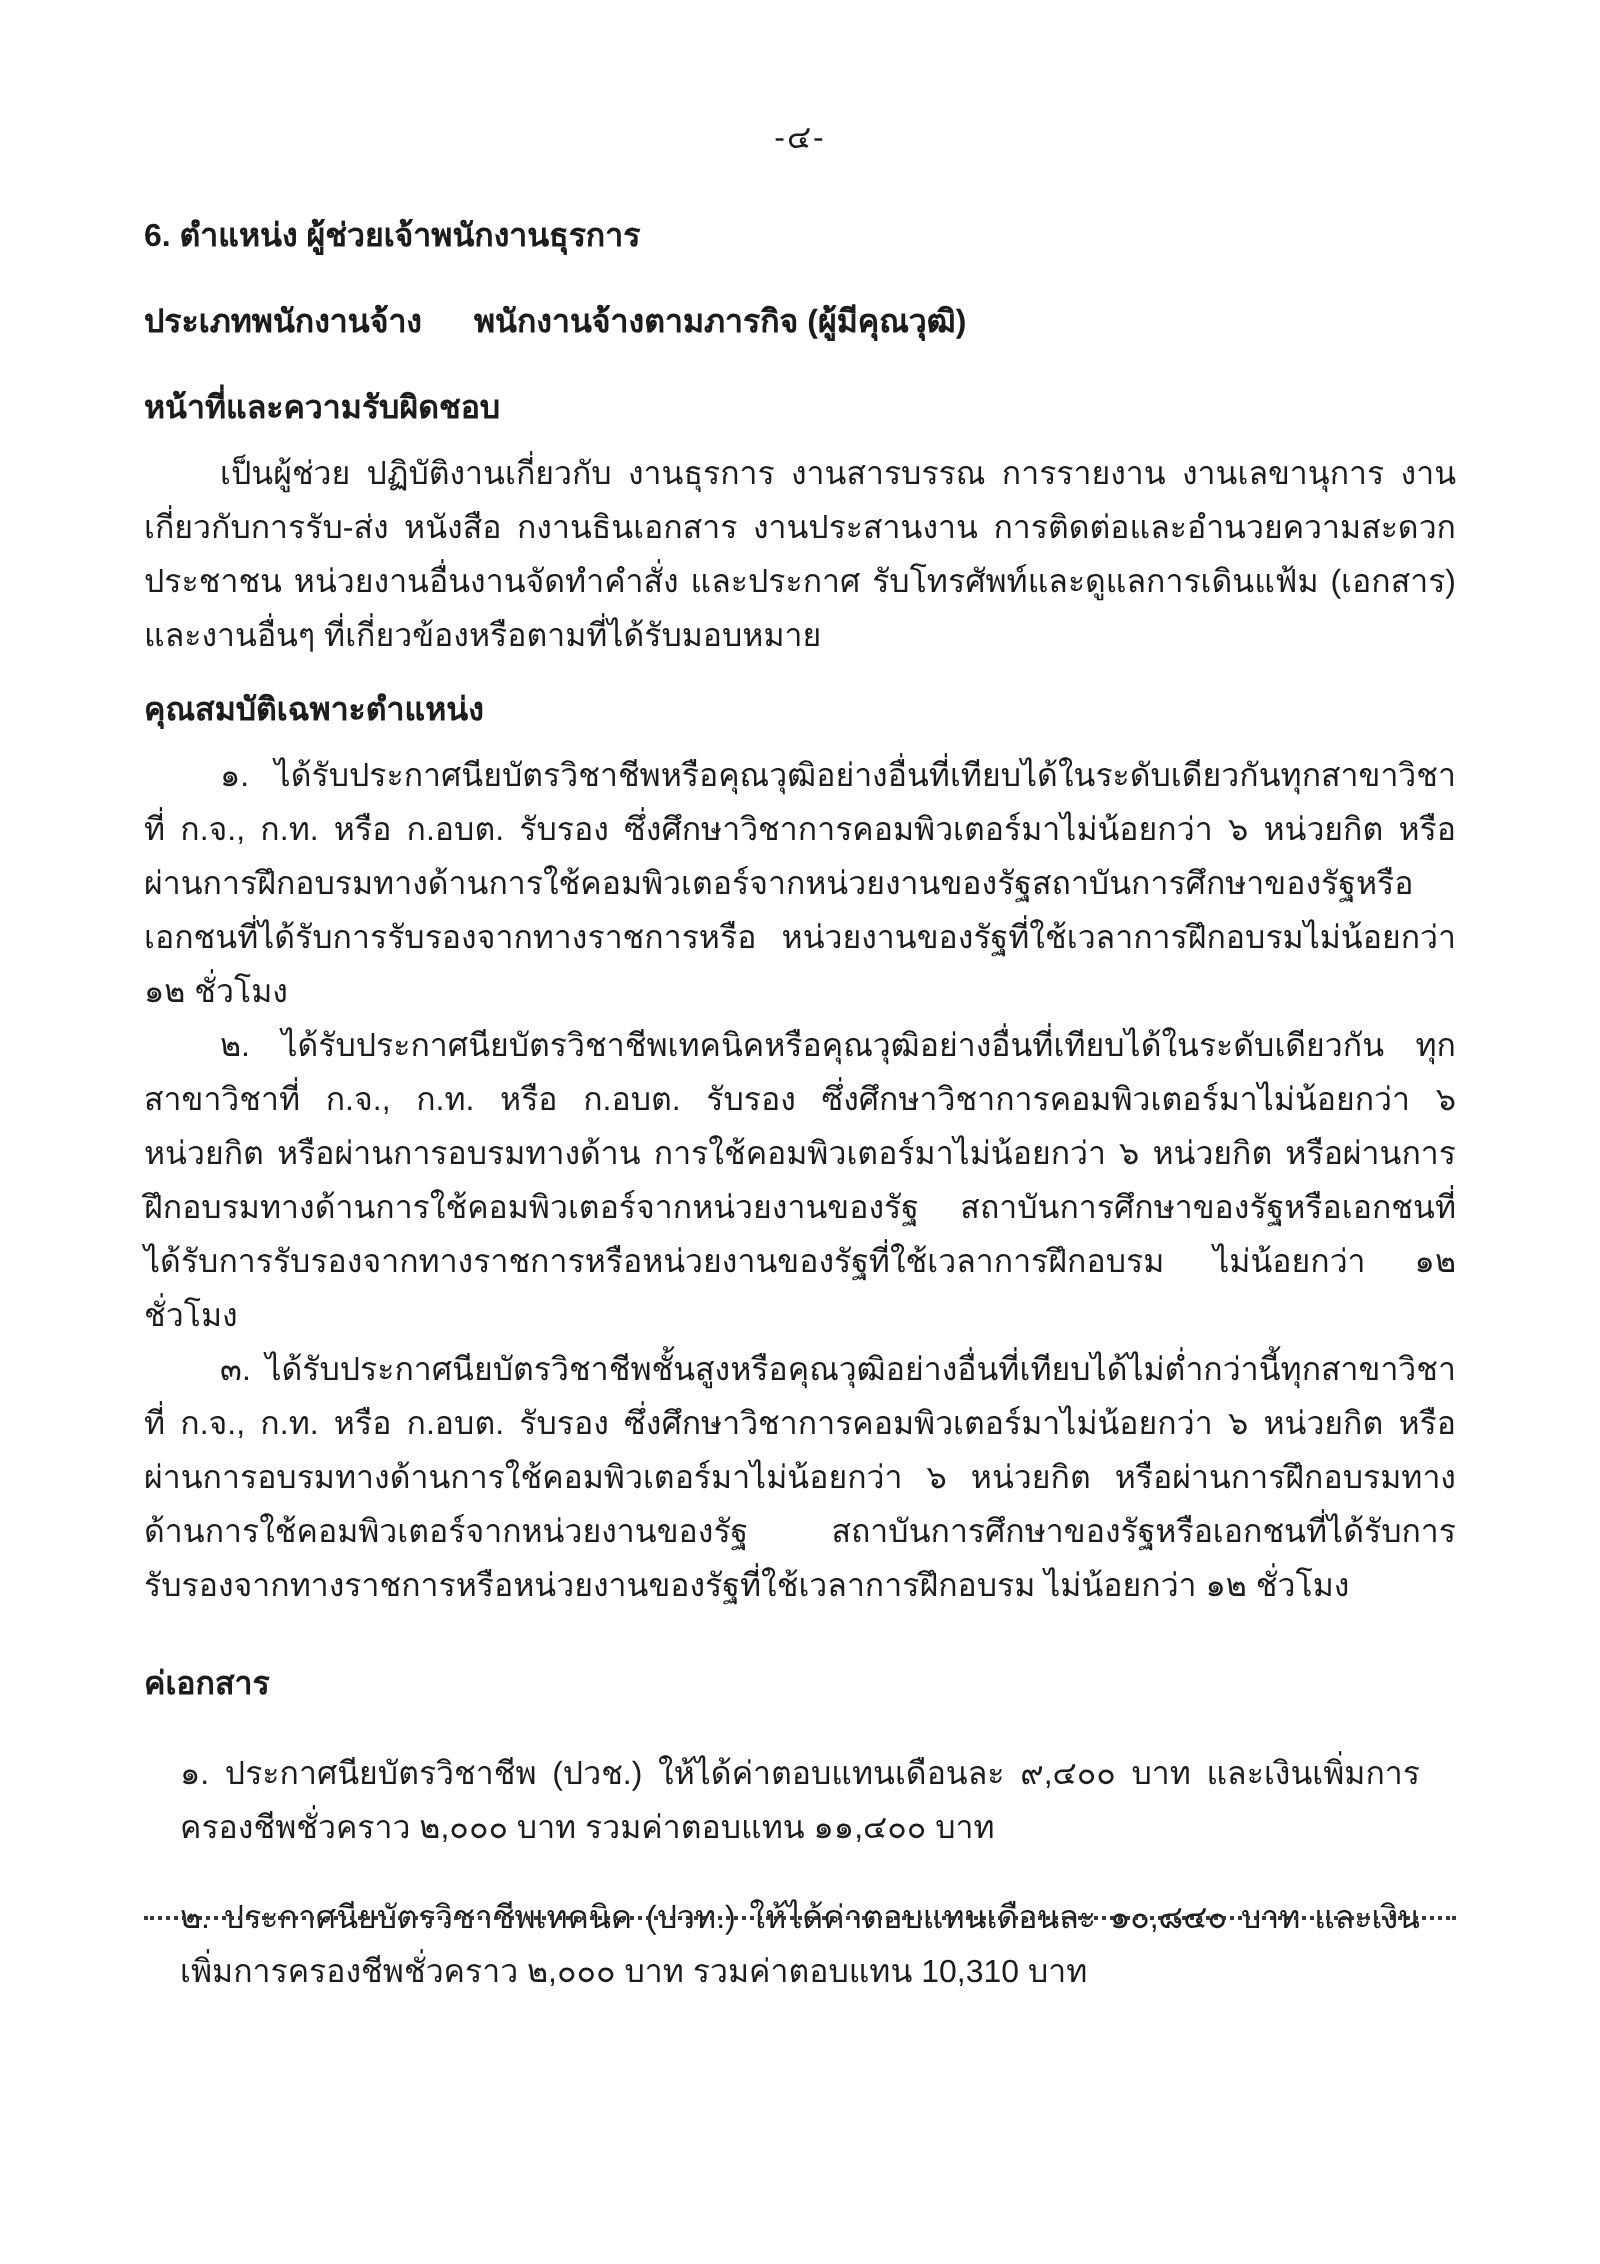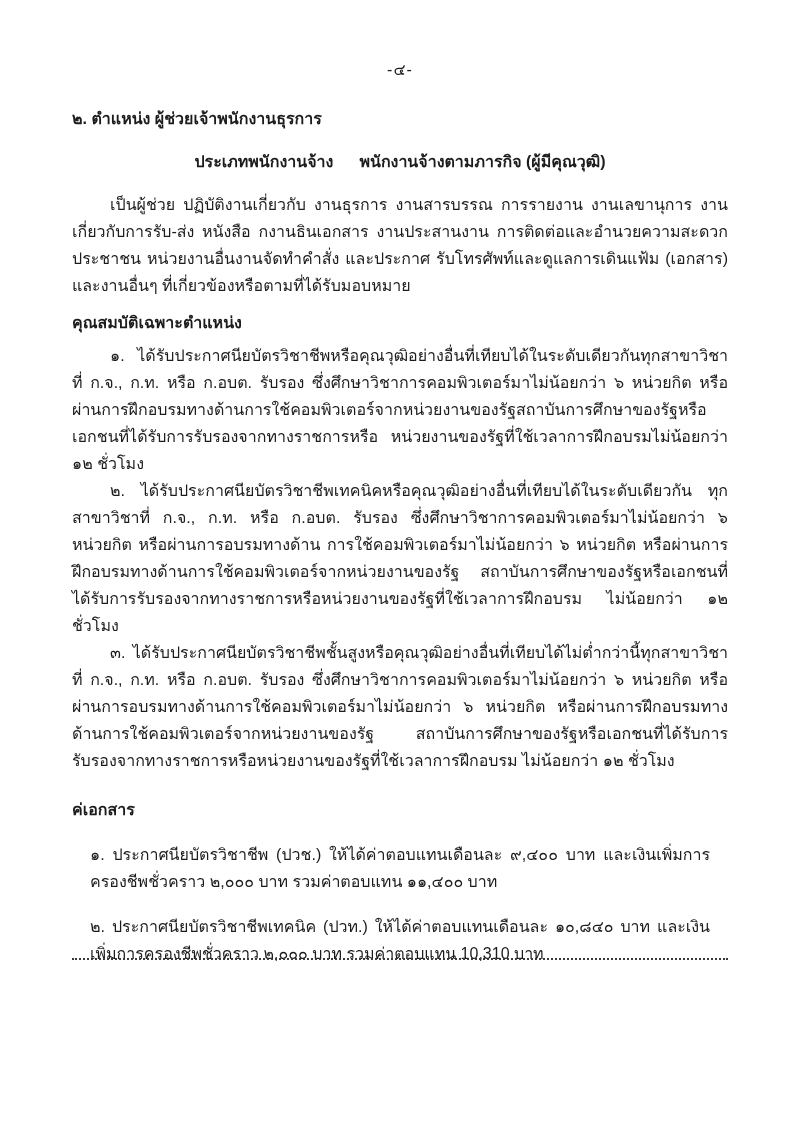--- a/index.html
+++ b/index.html
@@ -25,21 +25,20 @@
     margin: 0 0 22px 0;
     letter-spacing: 1px;
   }
   .position-title {
     font-weight: bold;
     margin: 18px 0 16px 0;
   }
   .employee-type {
     font-weight: bold;
     margin: 0 0 16px 0;
-    text-align: center;
   }
   .employee-type .gap { display: inline-block; width: 26px; }
   .heading {
     font-weight: bold;
     margin: 14px 0 6px 0;
   }
   .para {
     margin: 0;
     text-align: justify;
     text-indent: 38px;
@@ -70,26 +69,27 @@
     margin: 0;
   }
 </style>
 </head>
 <body>
 
 <div class="page">
 
   <div class="page-number">-๔-</div>
 
-  <div class="position-title">๒. ตำแหน่ง ผู้ช่วยเจ้าพนักงานธุรการ</div>
+  <div class="position-title">6. ตำแหน่ง ผู้ช่วยเจ้าพนักงานธุรการ</div>
 
   <div class="employee-type">
     <span>ประเภทพนักงานจ้าง</span><span class="gap"></span><span>พนักงานจ้างตามภารกิจ (ผู้มีคุณวุฒิ)</span>
   </div>
 
+  <div class="heading">หน้าที่และความรับผิดชอบ</div>
 
   <p class="para">เป็นผู้ช่วย ปฏิบัติงานเกี่ยวกับ งานธุรการ งานสารบรรณ การรายงาน งานเลขานุการ งานเกี่ยวกับการรับ-ส่ง หนังสือ กงานธินเอกสาร งานประสานงาน การติดต่อและอำนวยความสะดวกประชาชน หน่วยงานอื่นงานจัดทำคำสั่ง และประกาศ รับโทรศัพท์และดูแลการเดินแฟ้ม (เอกสาร) และงานอื่นๆ ที่เกี่ยวข้องหรือตามที่ได้รับมอบหมาย</p>
 
   <div class="heading" style="margin-top:10px;">คุณสมบัติเฉพาะตำแหน่ง</div>
 
   <p class="qual-item">๑. ได้รับประกาศนียบัตรวิชาชีพหรือคุณวุฒิอย่างอื่นที่เทียบได้ในระดับเดียวกันทุกสาขาวิชาที่ ก.จ., ก.ท. หรือ ก.อบต. รับรอง ซึ่งศึกษาวิชาการคอมพิวเตอร์มาไม่น้อยกว่า ๖ หน่วยกิต หรือผ่านการฝึกอบรมทางด้านการใช้คอมพิวเตอร์จากหน่วยงานของรัฐสถาบันการศึกษาของรัฐหรือเอกชนที่ได้รับการรับรองจากทางราชการหรือ หน่วยงานของรัฐที่ใช้เวลาการฝึกอบรมไม่น้อยกว่า ๑๒ ชั่วโมง</p>
   <p class="qual-item">๒. ได้รับประกาศนียบัตรวิชาชีพเทคนิคหรือคุณวุฒิอย่างอื่นที่เทียบได้ในระดับเดียวกัน ทุกสาขาวิชาที่ ก.จ., ก.ท. หรือ ก.อบต. รับรอง ซึ่งศึกษาวิชาการคอมพิวเตอร์มาไม่น้อยกว่า ๖ หน่วยกิต หรือผ่านการอบรมทางด้าน การใช้คอมพิวเตอร์มาไม่น้อยกว่า ๖ หน่วยกิต หรือผ่านการฝึกอบรมทางด้านการใช้คอมพิวเตอร์จากหน่วยงานของรัฐ สถาบันการศึกษาของรัฐหรือเอกชนที่ได้รับการรับรองจากทางราชการหรือหน่วยงานของรัฐที่ใช้เวลาการฝึกอบรม ไม่น้อยกว่า ๑๒ ชั่วโมง</p>
   <p class="qual-item">๓. ได้รับประกาศนียบัตรวิชาชีพชั้นสูงหรือคุณวุฒิอย่างอื่นที่เทียบได้ไม่ต่ำกว่านี้ทุกสาขาวิชาที่ ก.จ., ก.ท. หรือ ก.อบต. รับรอง ซึ่งศึกษาวิชาการคอมพิวเตอร์มาไม่น้อยกว่า ๖ หน่วยกิต หรือผ่านการอบรมทางด้านการใช้คอมพิวเตอร์มาไม่น้อยกว่า ๖ หน่วยกิต หรือผ่านการฝึกอบรมทางด้านการใช้คอมพิวเตอร์จากหน่วยงานของรัฐ สถาบันการศึกษาของรัฐหรือเอกชนที่ได้รับการรับรองจากทางราชการหรือหน่วยงานของรัฐที่ใช้เวลาการฝึกอบรม ไม่น้อยกว่า ๑๒ ชั่วโมง</p>
 
 

